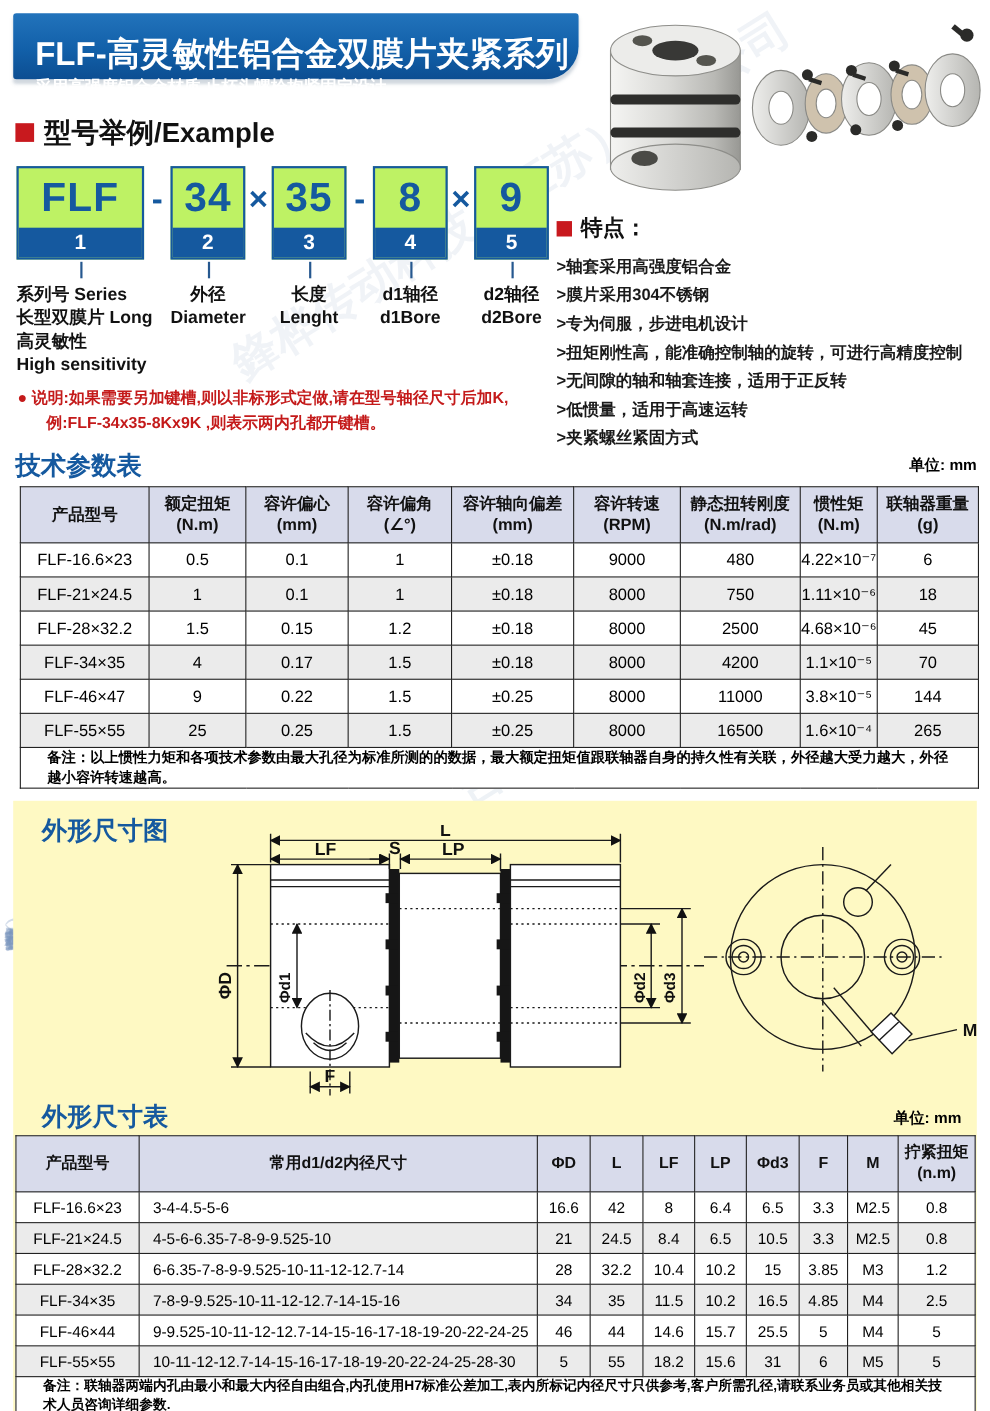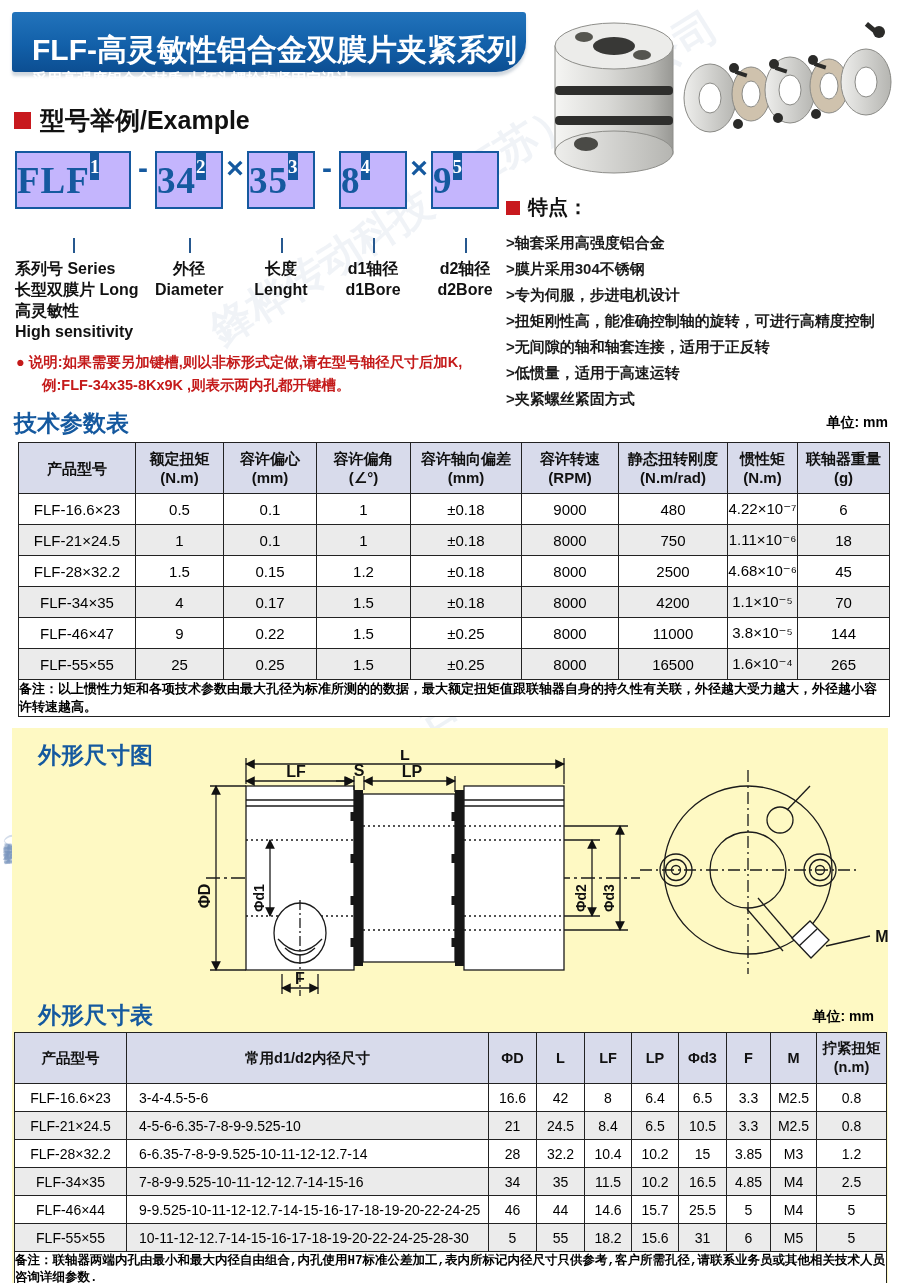--- a/index.html
+++ b/index.html
@@ -36,21 +36,21 @@
   .section-heading{
     position:absolute;left:14px;top:104px;z-index:2;
     display:flex;align-items:center;gap:9px;
     font-size:25px;font-weight:bold;color:#111;
   }
   .red-square{width:17px;height:17px;background:#c8191e;display:inline-block;flex:0 0 auto;}
   .red-square.small{width:14px;height:14px;}
 
   
   .model-row{position:absolute;left:15px;top:151px;display:flex;align-items:stretch;z-index:2;}
-  .mbox{width:64px;border:2px solid #15599f;background:#c4b5fd;display:flex;flex-direction:row;font-family:Liberation Serif, serif;}
+  .mbox{width:64px;border:2px solid #15599f;background:#bef264;display:flex;flex-direction:column;}
   .mbox.wide{width:112px;}
   .mval{height:54px;display:flex;align-items:center;justify-content:center;
         font-size:37px;font-weight:bold;color:#15599f;letter-spacing:1px;}
   .mnum{height:27px;background:#15599f;color:#fff;font-size:19px;font-weight:bold;
         display:flex;align-items:center;justify-content:center;}
   .msep{width:24px;display:flex;align-items:center;justify-content:center;
         font-size:30px;font-weight:bold;color:#15599f;padding-bottom:24px;box-sizing:border-box;}
   .label-row{position:absolute;left:15px;top:238px;display:flex;z-index:2;}
   .lcell{width:68px;position:relative;padding-top:20px;text-align:center;
          font-size:16px;font-weight:bold;color:#111;line-height:21px;white-space:nowrap;}
@@ -70,21 +70,21 @@
 
   
   .tbl-title{position:absolute;font-size:23px;font-weight:bold;color:#15599f;z-index:2;}
   .tbl-unit{position:absolute;font-size:14px;font-weight:bold;color:#000;z-index:2;}
   table.datatable{border-collapse:collapse;table-layout:fixed;background:#fff;z-index:2;}
   .datatable th,.datatable td{border:1.6px solid #222;text-align:center;padding:0;}
   .datatable thead th{background:#d8dbeb;font-size:15px;font-weight:bold;height:50px;line-height:19px;}
   .datatable tbody td{font-size:15px;height:30px;color:#000;background:#fff;}
   .datatable tr.alt td{background:#ebebeb;}
   .datatable tr.note-row td{text-align:left;font-size:13px;font-weight:bold;height:32px;
-                            padding:0 0;background:#fff;font-family:Liberation Mono, monospace;}
+                            padding:0 24px;background:#fff;}
   #tech-title{left:14px;top:408px;}
   #tech-unit{right:12px;top:414px;}
   #tech-table{position:absolute;left:18px;top:442px;width:871px;}
 
   
   #panel{position:absolute;left:12px;top:728px;width:876px;height:555px;background:#fef9c3;z-index:1;}
   #diagram-title{left:26px;top:12px;position:absolute;}
   #drawing{position:absolute;left:176px;top:22px;}
   #dim-title{left:26px;top:272px;position:absolute;}
   #dim-unit{right:14px;top:280px;position:absolute;}

